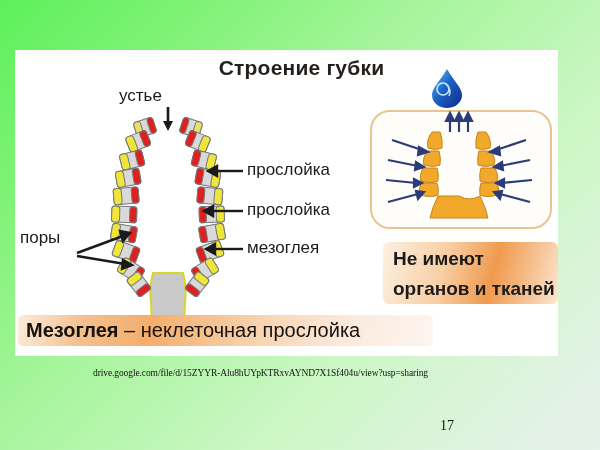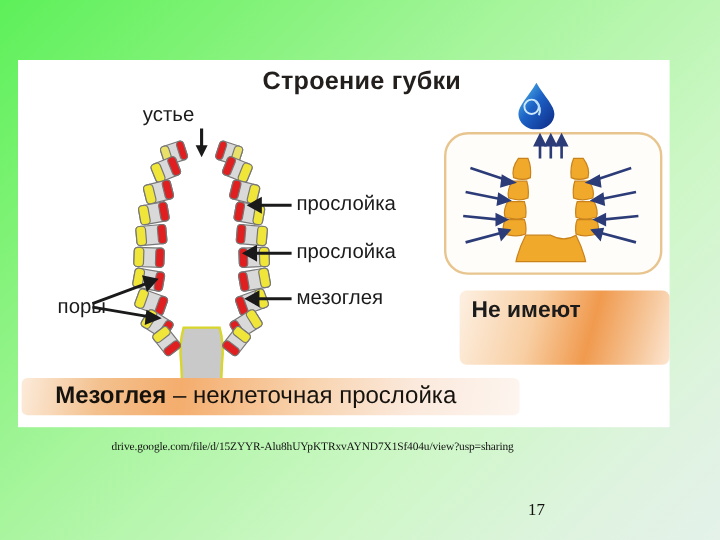--- a/index.html
+++ b/index.html
@@ -22,21 +22,21 @@
     position:absolute;left:0;top:6px;width:100%;text-align:center;
     font-size:21px;font-weight:bold;color:#231f1d;letter-spacing:.2px;
     padding-left:30px;box-sizing:border-box;
   }
   
   .lbl{position:absolute;color:#1b1b1b;white-space:nowrap;}
   #lbl-ustye{left:104px;top:36px;font-size:17px;}
   #lbl-ekto{left:232px;top:110px;font-size:17px;}
   #lbl-endo{left:232px;top:150px;font-size:17px;}
   #lbl-mezo{left:232px;top:188px;font-size:17px;}
-  #lbl-pory{left:5px;top:196px;font-size:17px;margin-left:28px;}
+  #lbl-pory{left:5px;top:178px;font-size:17px;}
 
   
   #leaders{position:absolute;left:0;top:0;width:543px;height:306px;pointer-events:none;}
 
   
   #sponge{position:absolute;left:78px;top:55px;width:150px;height:225px;}
 
   
   #inset{
     position:absolute;left:355px;top:60px;width:178px;height:115px;
@@ -52,21 +52,21 @@
     position:absolute;left:368px;top:192px;width:175px;height:62px;
     border-radius:6px;
     background:linear-gradient(105deg,#fdf0e2 0%,#f8cfa4 35%,#f09a4e 62%,#f6c79b 85%,#fde6d2 100%);
     color:#1b1b1b;font-weight:bold;font-size:19px;line-height:30px;
     padding:2px 0 0 10px;box-sizing:border-box;
   }
   #banner-mezo{
     position:absolute;left:3px;top:265px;width:415px;height:31px;
     border-radius:5px;
     background:linear-gradient(100deg,#fcebda 0%,#f3c08d 16%,#f4ad6d 32%,#f8d4b0 58%,#fbe9dc 78%,#fdf5ef 100%);
-    color:#16130f;font-size:20px;line-height:31px;padding-left:28px;
+    color:#16130f;font-size:20px;line-height:31px;padding-left:8px;
     box-sizing:border-box;white-space:nowrap;
   }
   #banner-mezo b{font-weight:bold;}
 
   
   #caption{
     position:absolute;left:77px;top:366px;width:470px;
     font-family:"Liberation Serif", serif;color:#121212;
   }
   #cap-l1{font-size:15.5px;line-height:19px;}
@@ -240,20 +240,21 @@
           <polygon points="124,57 132,52 133,60"></polygon>
         <line x1="162" y1="70" x2="132" y2="73"></line>
           <polygon points="126,73 134,69 134,77"></polygon>
         <line x1="160" y1="92" x2="130" y2="84"></line>
           <polygon points="124,82 132,81 130,89"></polygon>
       </g>
     </svg>
 
     <div id="banner-organs">
       <div>Не имеют</div>
+      <div>органов и тканей</div>
     </div>
 
     <div id="banner-mezo"><b>Мезоглея</b><span> – неклеточная прослойка</span></div>
 
   </div>
 
   <div id="caption">
     <span id="cap-url">drive.google.com/file/d/15ZYYR-Alu8hUYpKTRxvAYND7X1Sf404u/view?usp=sharing</span>
   </div>
 

